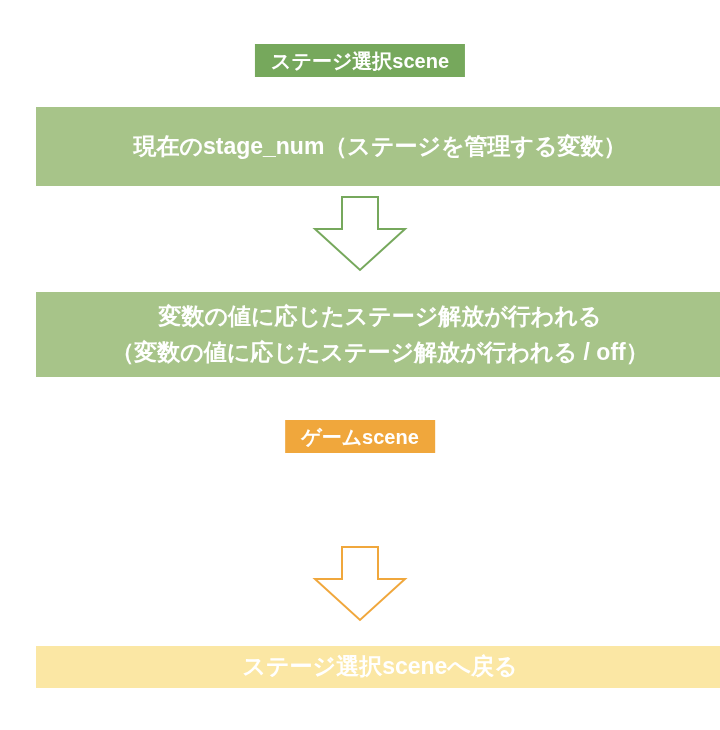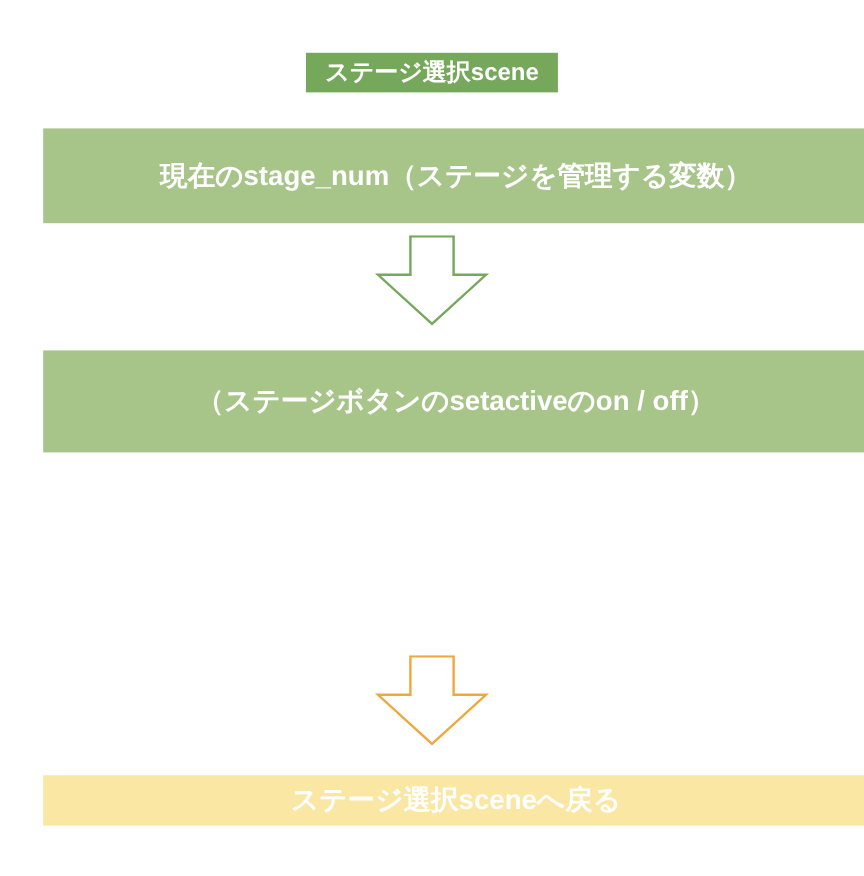--- a/index.html
+++ b/index.html
@@ -69,23 +69,25 @@
 
   <div class="box box-green box1">
     <div>現在のstage_num（ステージを管理する変数）</div>
   </div>
 
   <svg class="arrow arrow1 arrow-green" width="96" height="76" viewBox="0 0 96 76" aria-hidden="true">
     <path d="M30 1 H66 V33 H93 L48 74 L3 33 H30 Z"></path>
   </svg>
 
   <div class="box box-green box2">
-    <div>（ステージボタンのsetactiveのon / off）</div>
+    <div>変数の値に応じたステージ解放が行われる</div>
+    <div>（変数の値に応じたステージ解放が行われる / off）</div>
   </div>
 
+  <div class="badge badge-orange">ゲームscene</div>
 
 
   <svg class="arrow arrow2 arrow-orange" width="96" height="76" viewBox="0 0 96 76" aria-hidden="true">
     <path d="M30 1 H66 V33 H93 L48 74 L3 33 H30 Z"></path>
   </svg>
 
   <div class="box box-yellow box4">
     <div>ステージ選択sceneへ戻る</div>
   </div>
 

